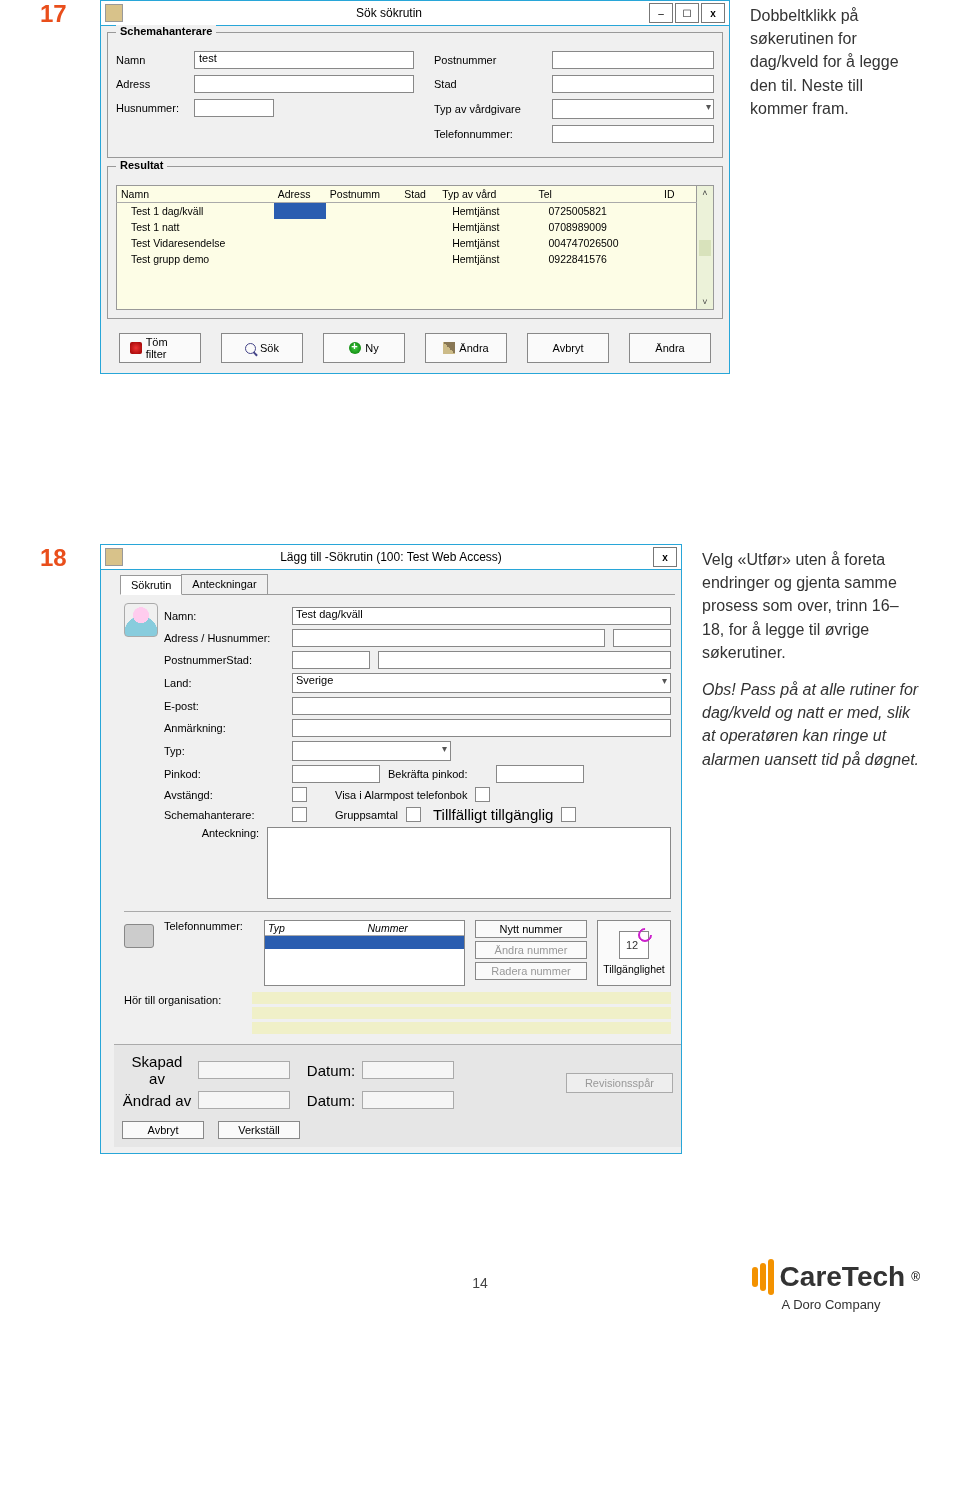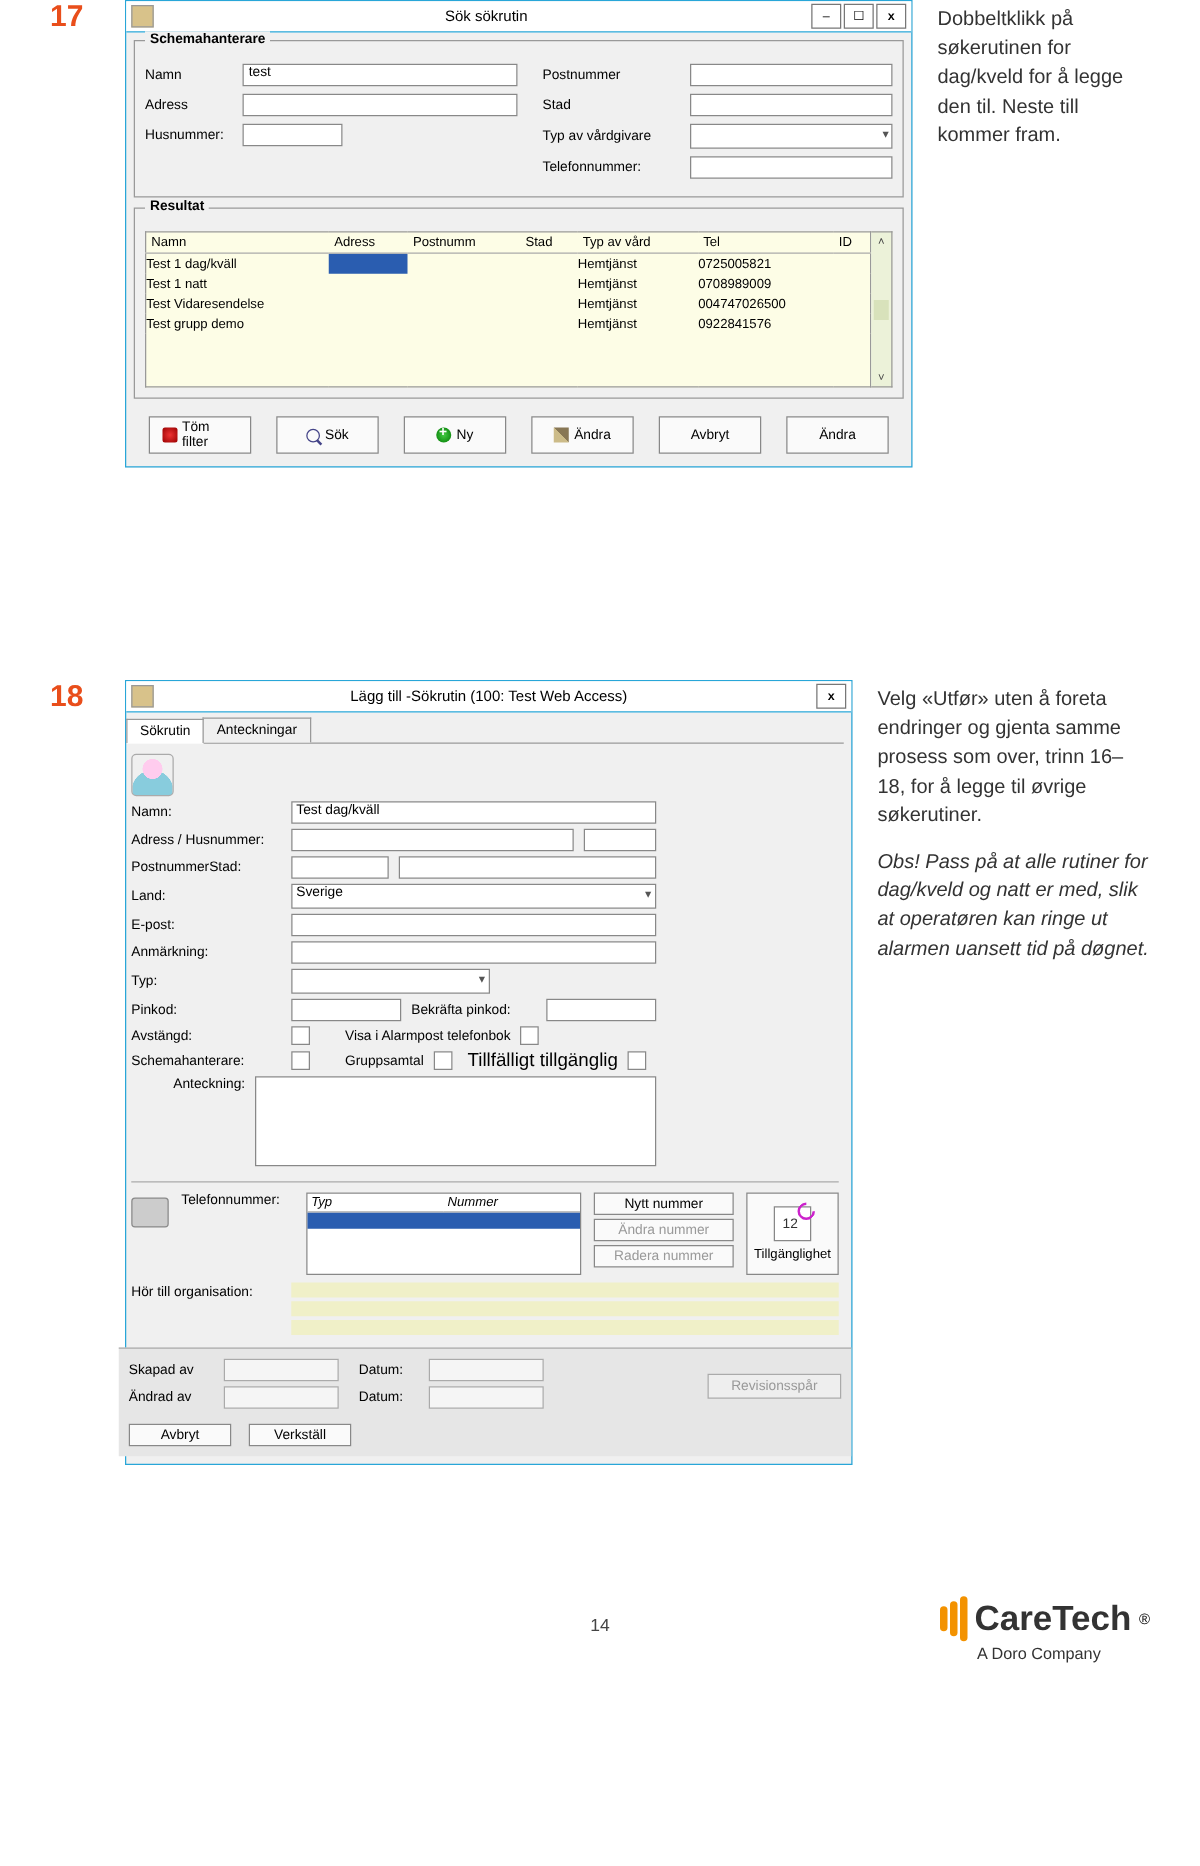--- a/index.html
+++ b/index.html
@@ -107,21 +107,21 @@
     border-collapse: collapse;
     font-size: 10.5px;
   }
   .result-table th {
     text-align: left;
     padding: 2px 4px;
     border-bottom: 1px solid #aaa;
     background: #fdfde6;
     font-weight: normal;
   }
-  .result-table td { padding: 1px 0; height: 14px; }
+  .result-table td { padding: 1px 14px; height: 14px; }
   .selcell { background: #2a5db0; }
   .scroll-side {
     display: flex;
   }
   .scroll-side > .rt-wrap { flex: 1; }
   .vscroll {
     width: 16px;
     background: #ecf2d9;
     border: 1px solid #999;
     border-left: none;
@@ -165,21 +165,21 @@
     font-size: 16px;
     line-height: 1.45;
     color: #333;
     font-family: Helvetica, Arial, sans-serif;
     font-weight: 300;
     padding-top: 4px;
   }
   .side-text em { font-style: italic; }
 
   
-  .body2 { padding: 4px 6px 6px 0; }
+  .body2 { padding: 4px 6px 6px 19px; }
   .tabbar { display:flex; border-bottom:1px solid #999; font-size:11px;}
   .tab {
     padding: 3px 10px;
     border: 1px solid #999;
     border-bottom: none;
     background: #f0f0f0;
     margin-right: -1px;
   }
   .tab.active { background: #fff; position: relative; z-index: 1; border-bottom:1px solid #fff; top:1px;}
   .formrow {
@@ -234,21 +234,21 @@
 
   .org-sec{margin-top:6px;display:flex;gap:8px;align-items:flex-start;}
   .org-sec .flbl{padding-top:2px;}
   .org-lines{flex:1;display:flex;flex-direction:column;gap:3px;}
   .org-line{height:12px;background:#f0f0c8;}
 
   .meta-sec{
     border-top:1px solid #aaa;margin-top:10px;padding-top:8px;
     background:#e6e6e6;padding:8px;margin-left:-6px;margin-right:-6px;
   }
-  .meta-row{display:flex;align-items:center;gap:6px;margin-bottom:4px;font-size:11px;}
+  .meta-row{display:flex;align-items:center;gap:6px;margin-bottom:4px;font-size:15px;text-align:center;}
   .meta-row .mlbl{width:70px;}
   .minp{width:90px;height:16px;background:#f5f5f5;border:1px solid #aaa;}
   .greybtn{border:1px solid #aaa;background:#eee;color:#999;padding:3px 18px;font-size:11px;}
   .bottom-btns{display:flex;gap:14px;margin-top:8px;}
 
   .footer {
     position: relative;
     margin-top: 120px;
     text-align: center;
   }
@@ -428,21 +428,21 @@
           <span class="tbtn close">x</span>
         </div>
       </div>
       <div class="body2">
         <div class="tabbar">
           <span class="tab active">Sökrutin</span>
           <span class="tab">Anteckningar</span>
         </div>
 
         <div style="padding:8px 4px 0 4px;">
-          <div style="display:flex;align-items:flex-start;flex-direction:column;">
+          <div style="display:flex;align-items:flex-start;">
             <span class="person-icon"></span>
             <div style="flex:1;">
               <div class="formrow">
                 <span class="flbl">Namn:</span>
                 <span class="finp">Test dag/kväll</span>
               </div>
               <div class="formrow">
                 <span class="flbl">Adress / Husnummer:</span>
                 <span class="finp"></span>
                 <span class="finp" style="flex:0 0 50px"></span>

